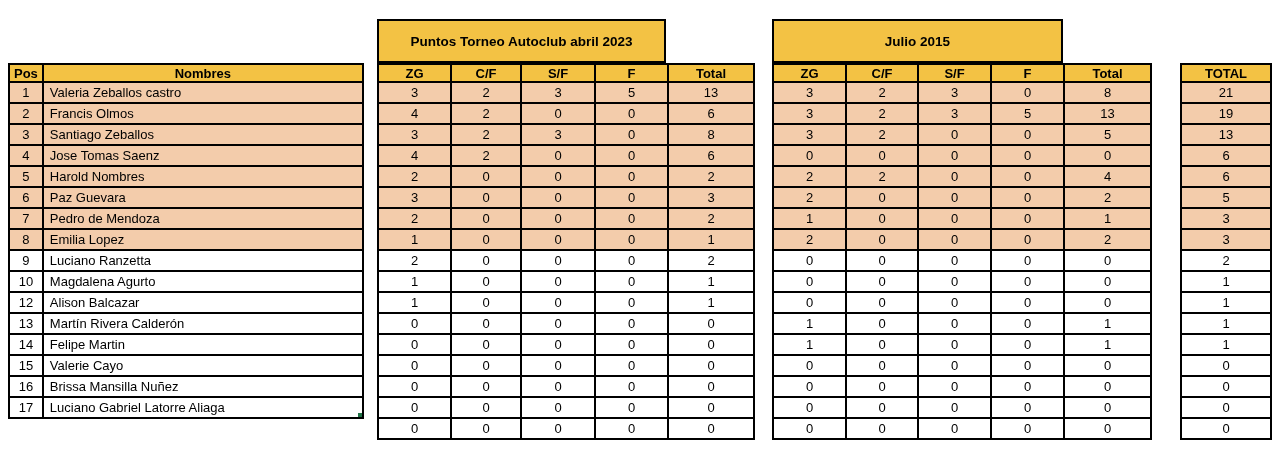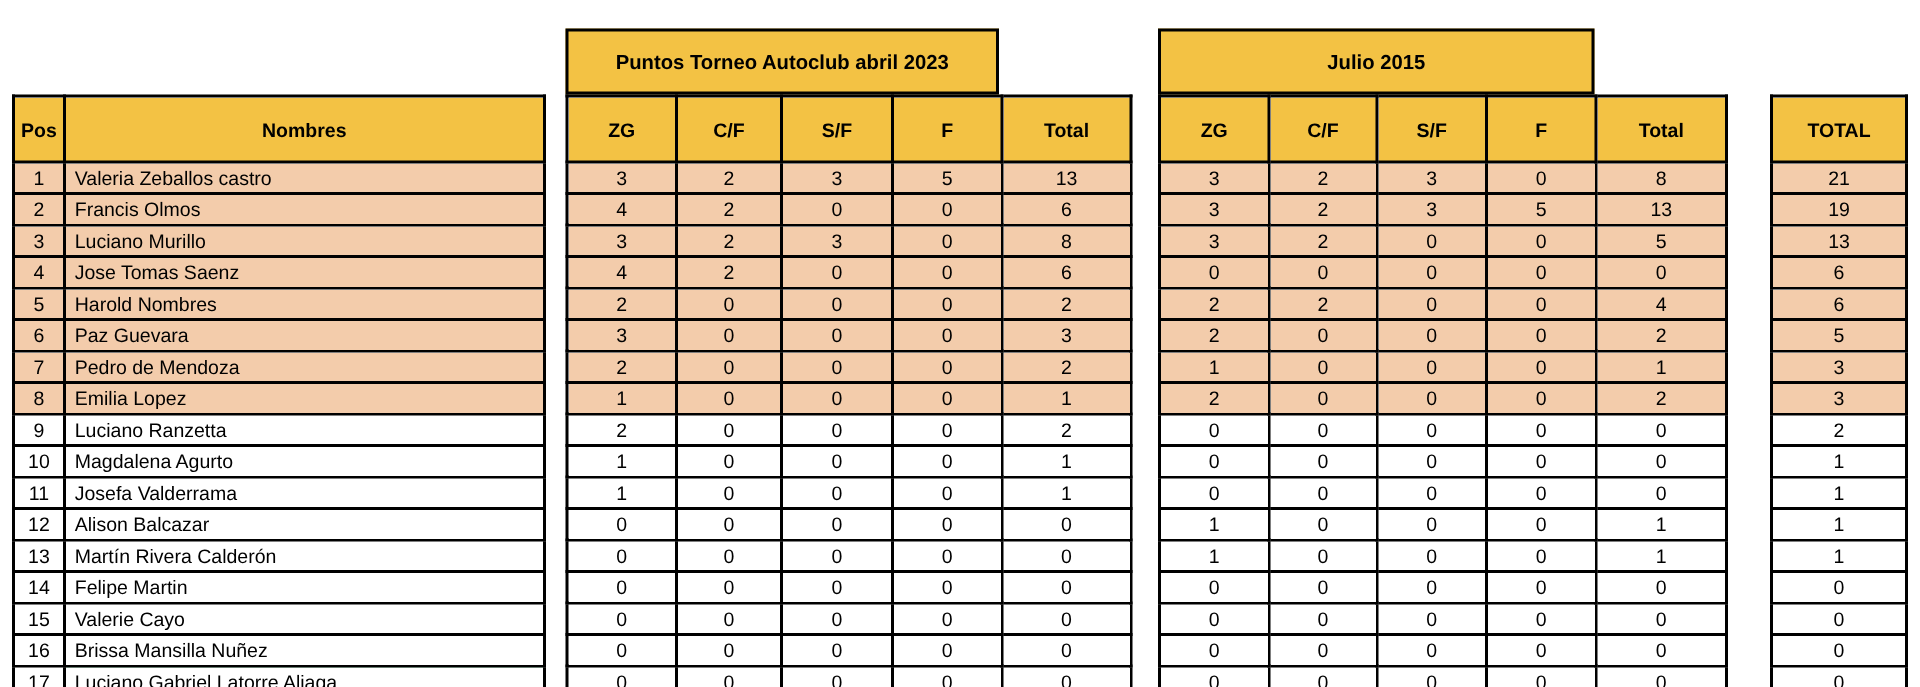--- a/index.html
+++ b/index.html
@@ -8,21 +8,21 @@
     font-family:"Liberation Sans",sans-serif;color:#000;overflow:hidden;
   }
   table.sheet{
     position:absolute;border-collapse:collapse;table-layout:fixed;
   }
   .sheet th,.sheet td{
     border:2px solid #000;padding:0 4px;overflow:hidden;white-space:nowrap;
     font-size:13px;box-sizing:border-box;
   }
   .sheet th{
-    background:#F3C244;font-weight:bold;text-align:center;height:44px;
+    background:#F3C244;font-weight:bold;text-align:center;height:18px;
   }
   .sheet td{
     height:21px;text-align:center;background:#fff;position:relative;
   }
   .sheet td.l{text-align:left;padding-left:6px;}
   .sheet tr.peach td{background:#F3CCAB;}
   .title-box{
     position:absolute;background:#F3C244;border:2px solid #000;box-sizing:border-box;
     font-weight:bold;font-size:13.5px;display:flex;flex-direction:column;
     align-items:center;justify-content:center;text-align:center;line-height:17px;
@@ -63,21 +63,21 @@
         <tr class="peach">
           <td>1</td>
           <td class="l">Valeria Zeballos castro</td>
         </tr>
         <tr class="peach">
           <td>2</td>
           <td class="l">Francis Olmos</td>
         </tr>
         <tr class="peach">
           <td>3</td>
-          <td class="l">Luciano Murillo</td>
+          <td class="l">Santiago Zeballos</td>
         </tr>
         <tr class="peach">
           <td>4</td>
           <td class="l">Jose Tomas Saenz</td>
         </tr>
         <tr class="peach">
           <td>5</td>
           <td class="l">Harold Nombres</td>
         </tr>
         <tr class="peach">
@@ -92,24 +92,20 @@
           <td>8</td>
           <td class="l">Emilia Lopez</td>
         </tr>
         <tr>
           <td>9</td>
           <td class="l">Luciano Ranzetta</td>
         </tr>
         <tr>
           <td>10</td>
           <td class="l">Magdalena Agurto</td>
-        </tr>
-        <tr>
-          <td>11</td>
-          <td class="l">Josefa Valderrama</td>
         </tr>
         <tr>
           <td>12</td>
           <td class="l">Alison Balcazar</td>
         </tr>
         <tr>
           <td>13</td>
           <td class="l">Martín Rivera Calderón</td>
         </tr>
         <tr>

